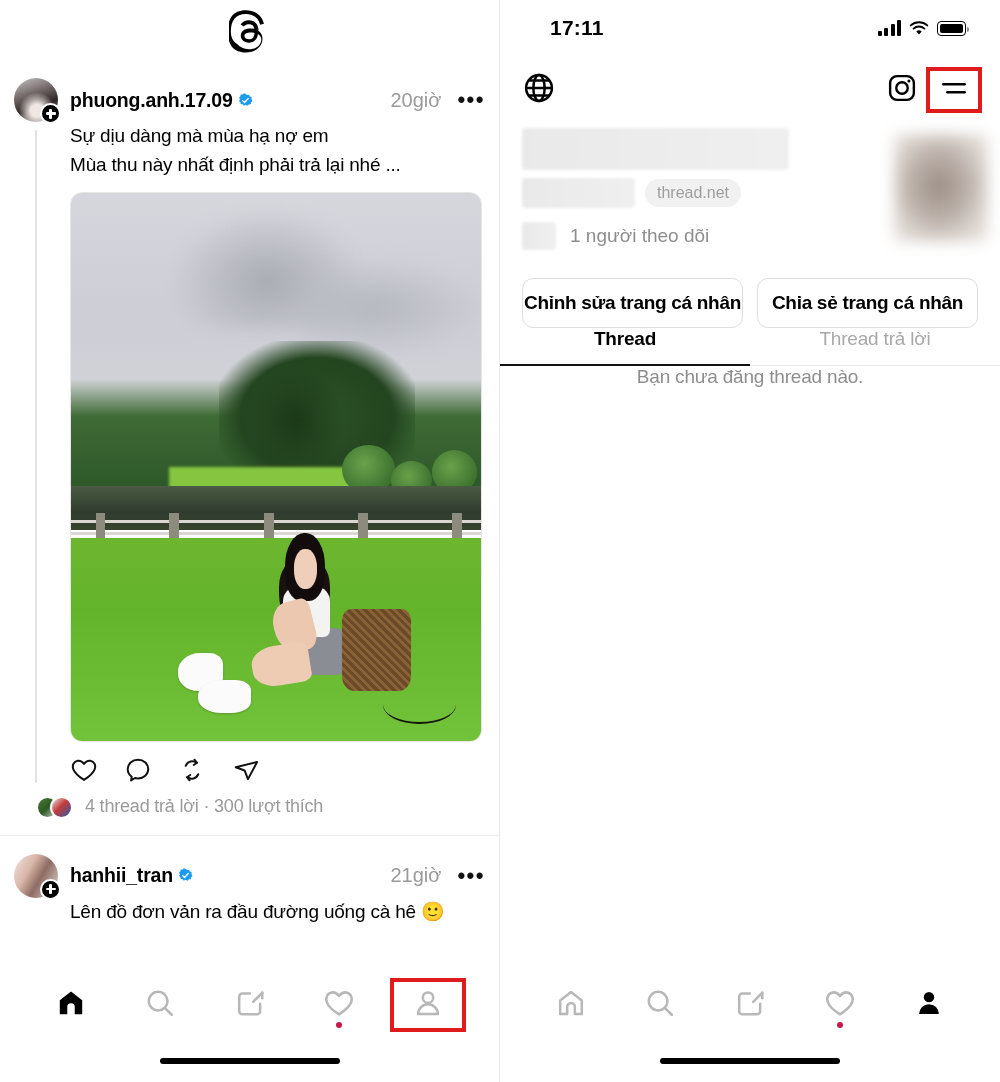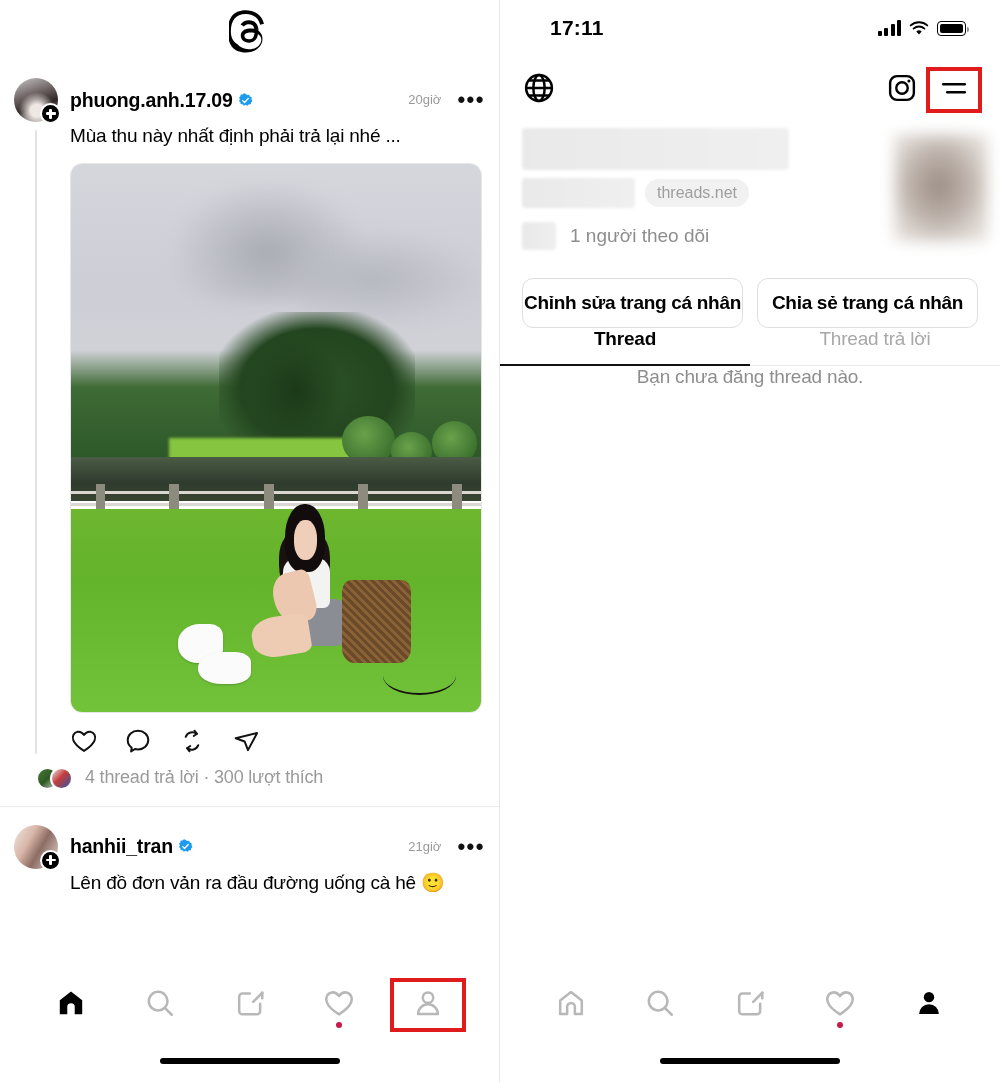--- a/index.html
+++ b/index.html
@@ -60,21 +60,21 @@
     display:flex; align-items:center; justify-content:center;
   }
   .plus::before, .plus::after { content:""; position:absolute; background:#fff; border-radius:1px; }
   .plus::before { width: 10px; height: 2.2px; }
   .plus::after { width: 2.2px; height: 10px; }
 
   .namecol { flex:1; display:flex; align-items:center; gap:5px; padding-left: 12px; }
   .uname { font-size: 19.5px; font-weight: 600; color:#000; letter-spacing:-.2px; }
   .verified { width:15px; height:15px; position:relative; }
   .meta { display:flex; align-items:center; gap:16px; }
-  .ago { font-size: 13px; color:#9a9a9a;text-align:center; }
+  .ago { font-size: 20px; color:#9a9a9a;text-align:center; }
   .dots { font-size: 22px; color:#111; letter-spacing:1.5px; line-height:.7; font-weight:700; }
 
   .post-body { padding-left: 56px; }
   .ptext { font-size: 19px; color:#000; line-height: 1.52; letter-spacing:-.2px; }
 
   .thread-line {
     position:absolute; left: 35px; top: 62px; bottom: 52px;
     width: 2px; background:#e2e2e2; border-radius:1px;
   }
 
@@ -222,20 +222,21 @@
                 </svg>
             </span>
           </div>
           <div class="meta">
             <span class="ago">20giờ</span>
             <span class="dots">•••</span>
           </div>
         </div>
 
         <div class="post-body">
+          <div class="ptext">Sự dịu dàng mà mùa hạ nợ em</div>
           <div class="ptext">Mùa thu này nhất định phải trả lại nhé ...</div>
 
           <div class="photo">
             <div class="sky"></div>
             <div class="cloud1"></div>
             <div class="cloud2"></div>
             <div class="treeback"></div>
             <div class="bigtree"></div>
             <div class="bigtree2"></div>
             <div class="lawnfar"></div>
@@ -430,21 +431,21 @@
               </svg>
           </span>
         </span>
       </div>
     </div>
 
     <div class="prof-body">
       <div class="redact name-redact"></div>
       <div class="handle-row">
         <div class="redact handle-redact"></div>
-        <span class="chip">threads.net</span>
+        <span class="chip">thread.net</span>
       </div>
       <div class="followers-row">
         <div class="redact fo-redact"></div>
         <span class="followers">1 người theo dõi</span>
       </div>
       <div class="prof-pic"></div>
     </div>
 
     <div class="prof-buttons">
       <div class="pbtn">Chỉnh sửa trang cá nhân</div>

